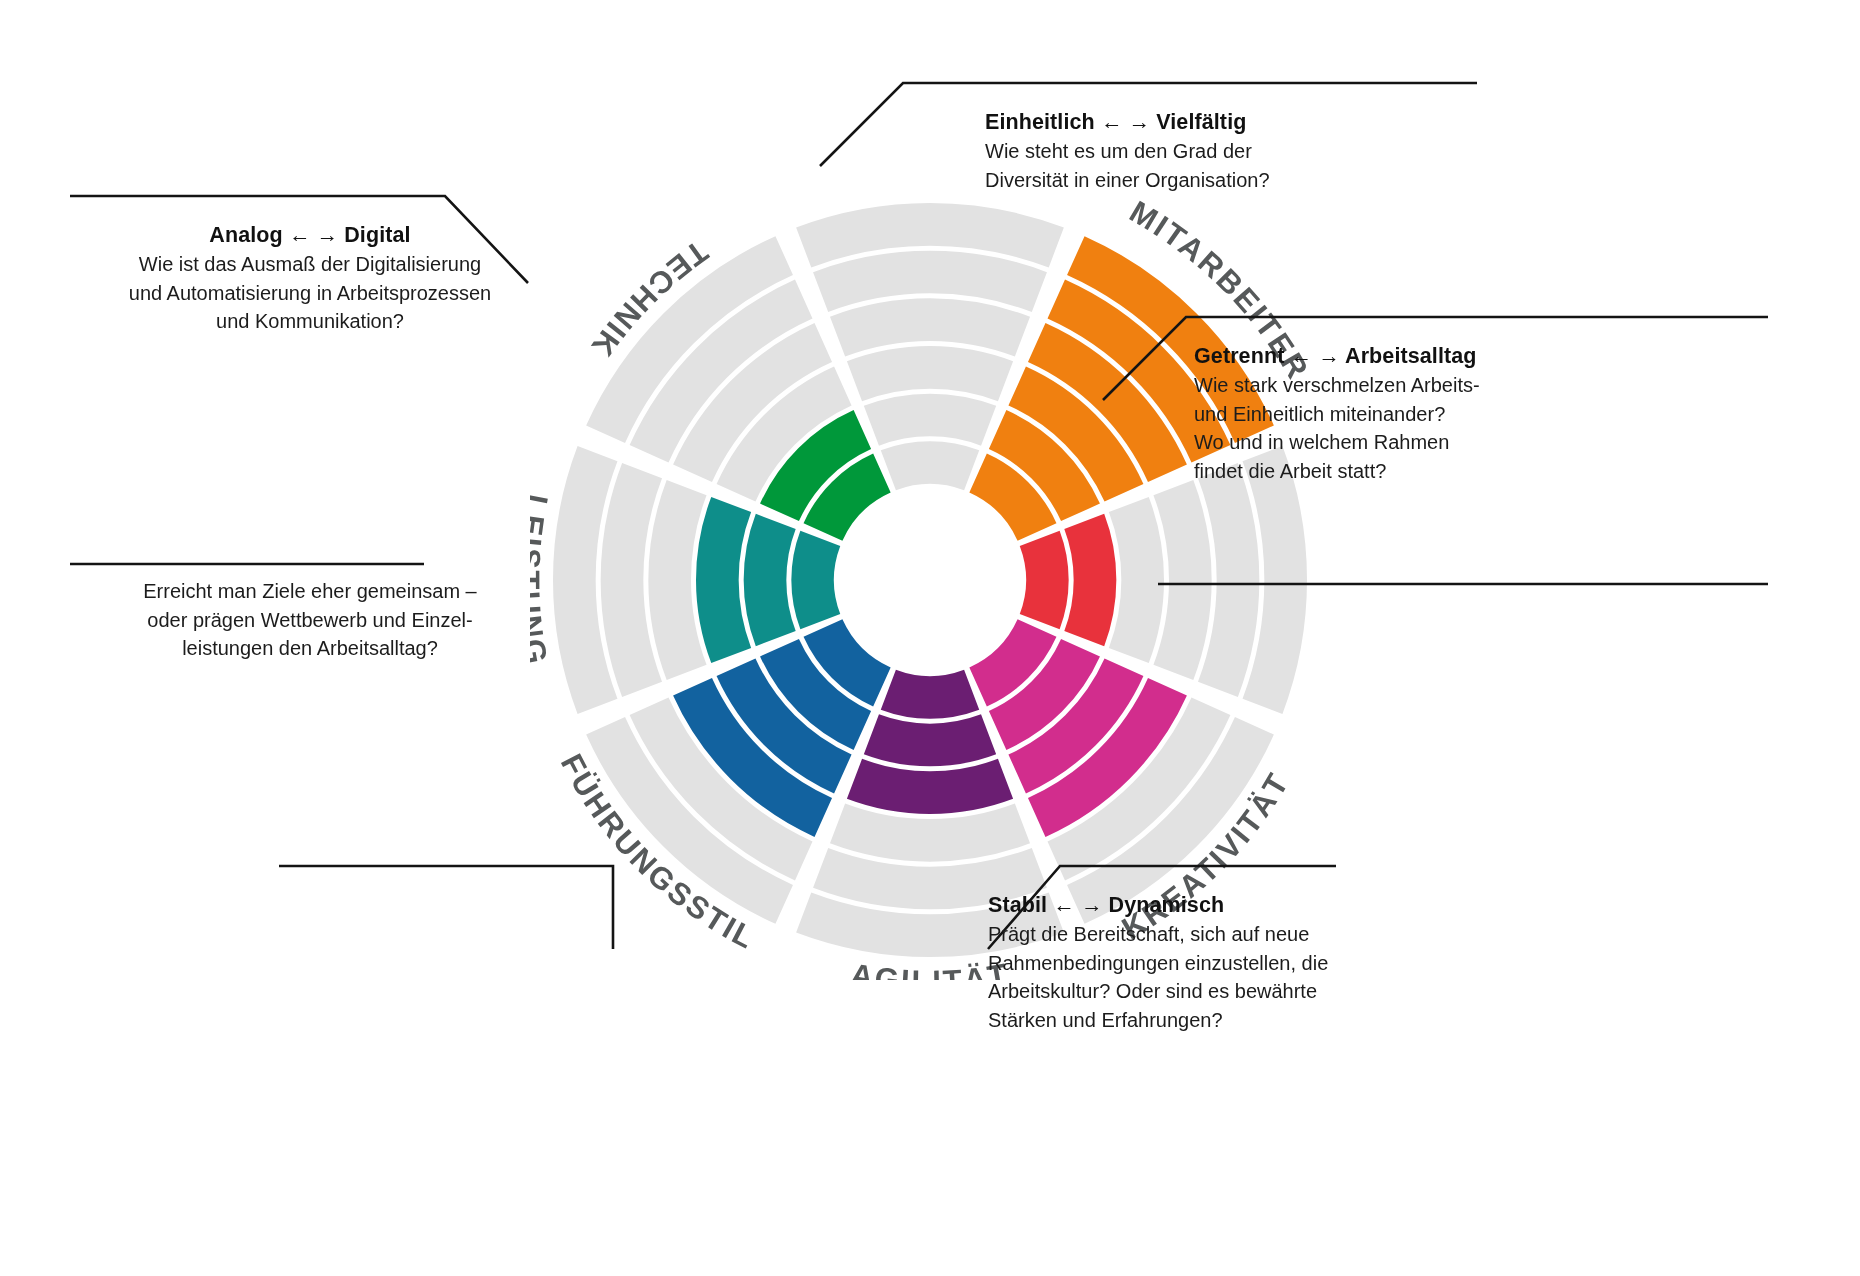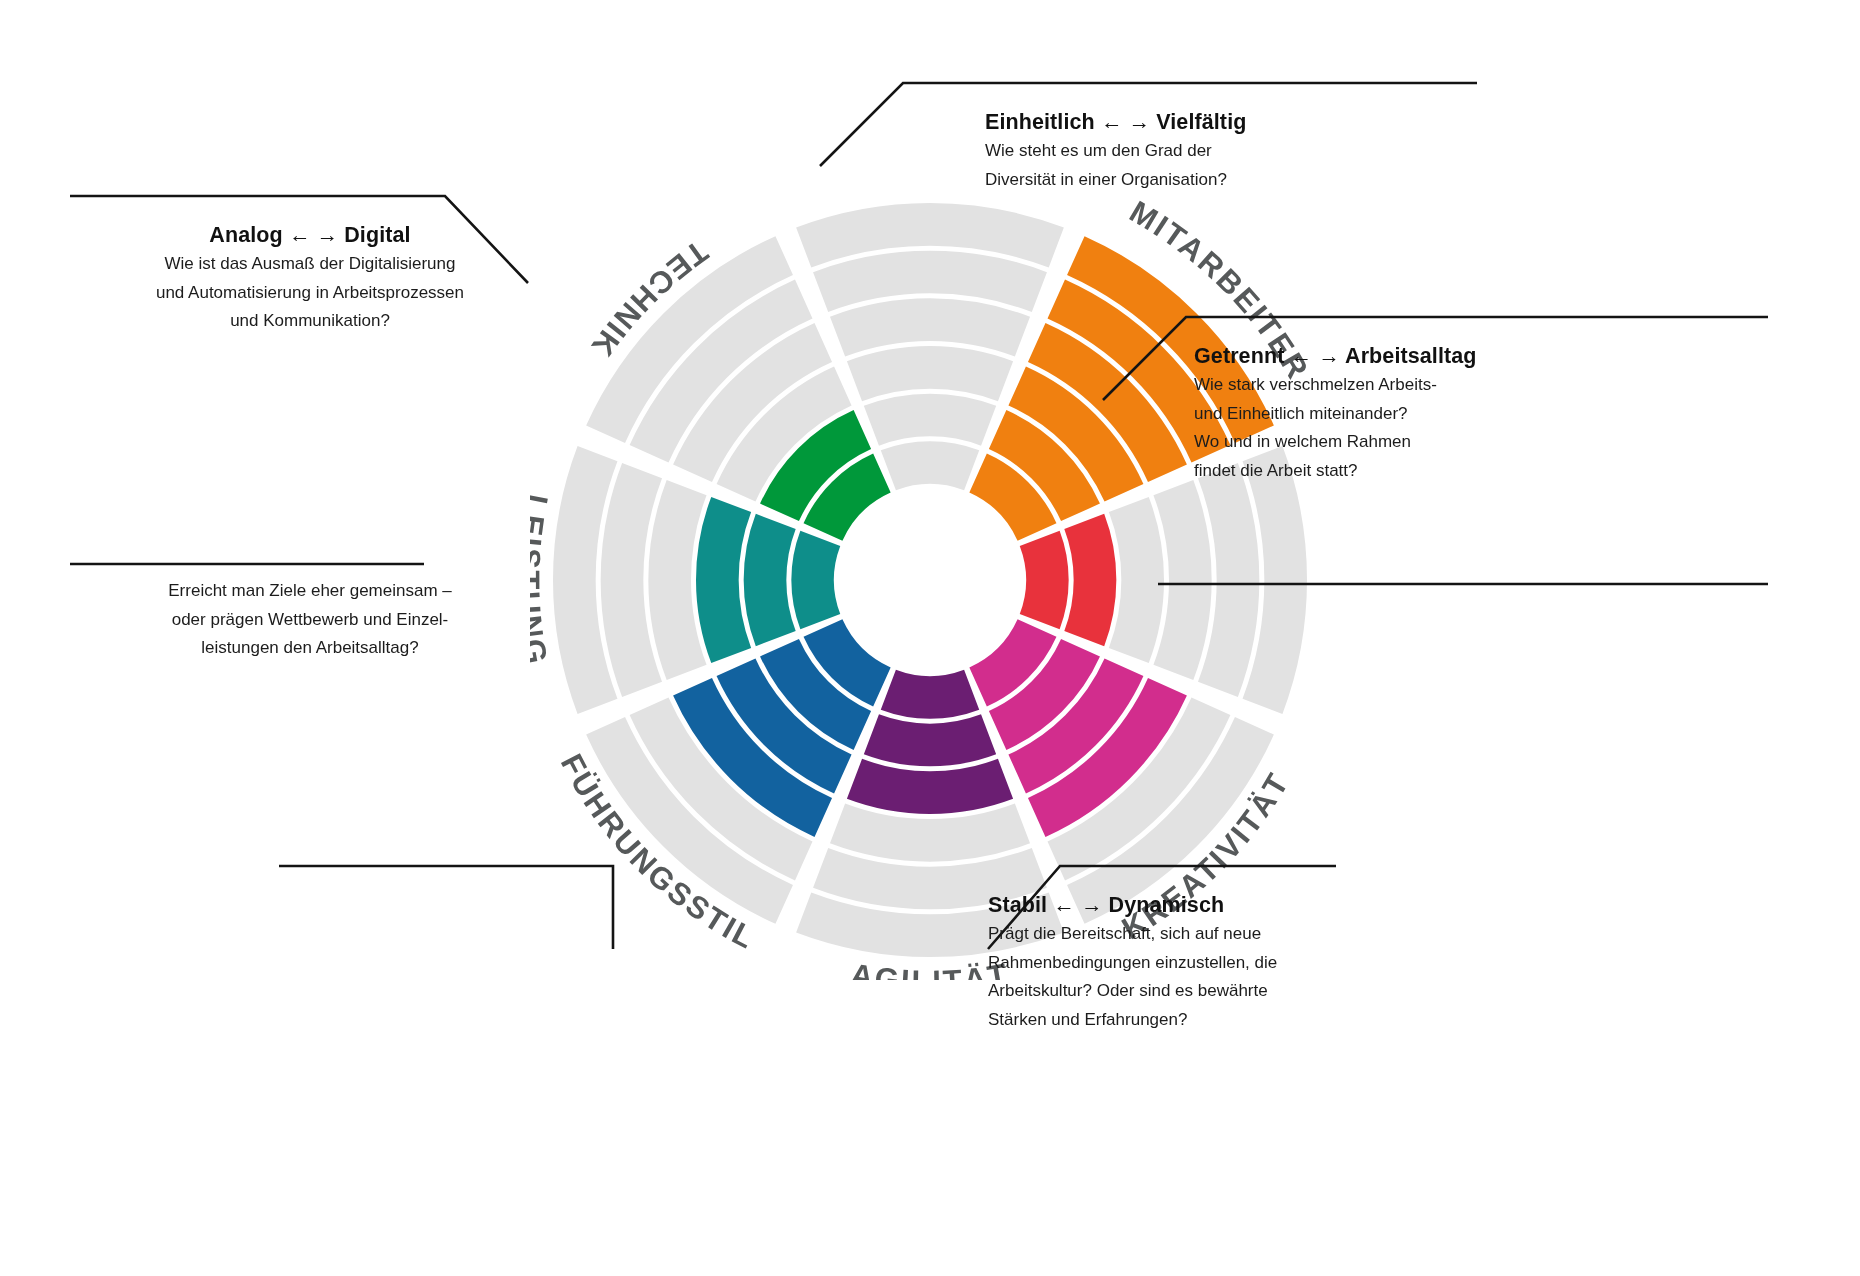--- a/index.html
+++ b/index.html
@@ -15,21 +15,21 @@
 
   .wheel{position:absolute;left:530px;top:180px;width:800px;height:800px;}
 
   .callout{position:absolute;}
   .callout .title{
     font-weight:bold;font-size:21.5px;line-height:28px;
     letter-spacing:0.1px;margin-top:13px;color:#111;
     white-space:pre-line;
   }
   .callout .body{
-    font-size:17px;line-height:28.5px;margin-top:1px;color:#1c1c1c;
+    font-size:20px;line-height:28.5px;margin-top:1px;color:#1c1c1c;
     white-space:pre-line;font-weight:400;
   }
   .callout.rt .rule, .callout.rt .title, .callout.rt .body{text-align:left;}
   .callout.lt .rule, .callout.lt .title, .callout.lt .body{text-align:center;}
 
   
   #leaders{position:absolute;left:0;top:0;width:1860px;height:1276px;pointer-events:none;}
 </style>
 </head>
 <body>

